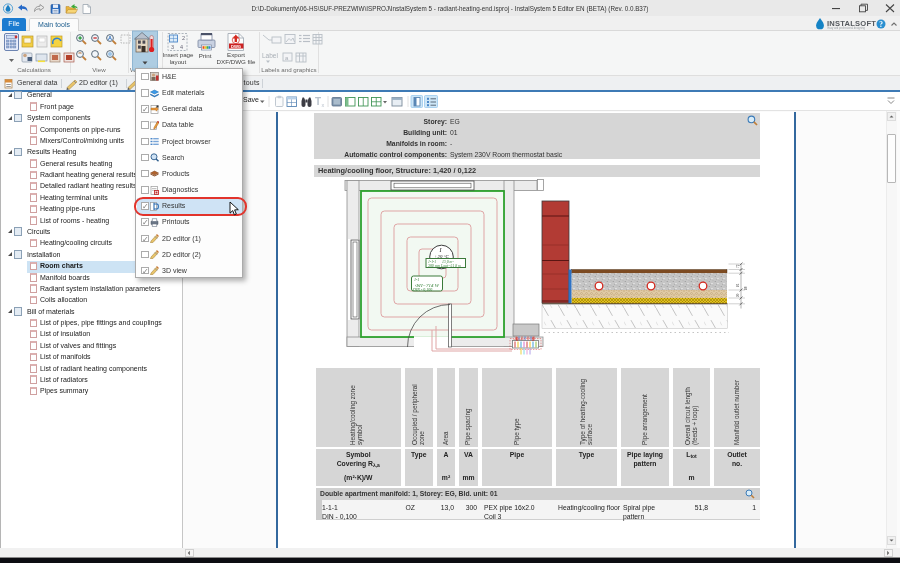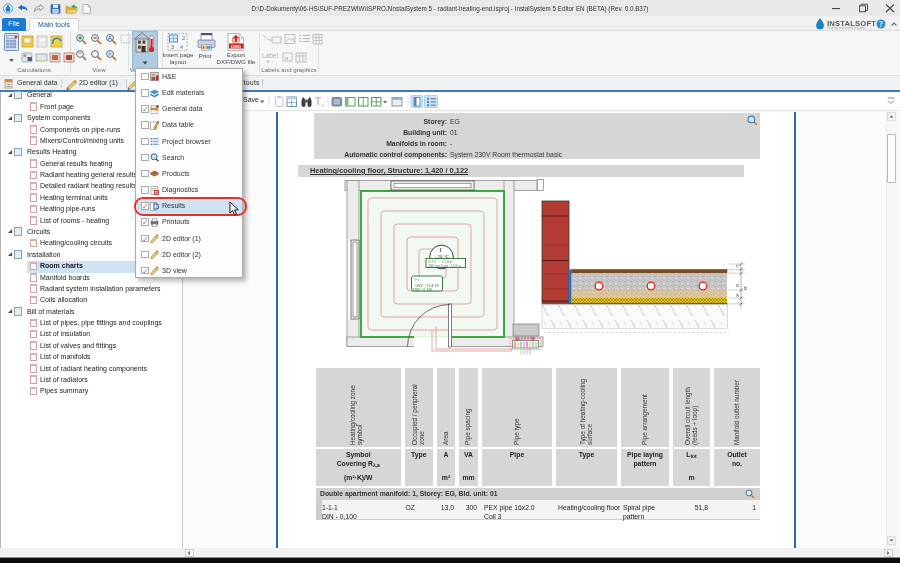--- a/index.html
+++ b/index.html
@@ -406,21 +406,21 @@
       <div class="hline">
           <span class="lbl">Manifolds in room:</span>
           <span class="val">-</span>
         </div>
       <div class="hline">
           <span class="lbl">Automatic control components:</span>
           <span class="val">System 230V Room thermostat basic</span>
         </div>
     </div>
   </div>
-  <div class="abs gblock" style="left:298px; top:165px; width:446px; height:11.5px; font-size:7.4px; font-weight:bold; color:#333; line-height:11.5px; padding-left:12px;text-decoration:underline;">Heating/cooling floor, Structure: 1,420 / 0,122</div>
+  <div class="abs gblock" style="left:314px; top:165px; width:446px; height:11.5px; font-size:7.4px; font-weight:bold; color:#333; line-height:11.5px; padding-left:4px;">Heating/cooling floor, Structure: 1,420 / 0,122</div>
   <svg class="abs" style="left:747px; top:115px;" width="11" height="11" viewBox="0 0 11 11">
       <circle cx="4.4" cy="4.4" r="3.3" fill="#d8ecf8" stroke="#3a7ab8" stroke-width="1.1"></circle>
       <line x1="6.9" y1="6.9" x2="10" y2="10" stroke="#c07f3a" stroke-width="1.7"></line>
     </svg>
 
   <svg class="abs" id="drawing" style="left:310px; top:177px;" width="460" height="190" viewBox="310 177 460 190">
     <defs>
       <pattern id="speck" width="6" height="5" patternUnits="userSpaceOnUse">
         <rect width="6" height="5" fill="#c6c6c6"></rect>
         <circle cx="1.2" cy="1.5" r="0.5" fill="#8a8a8a"></circle>

